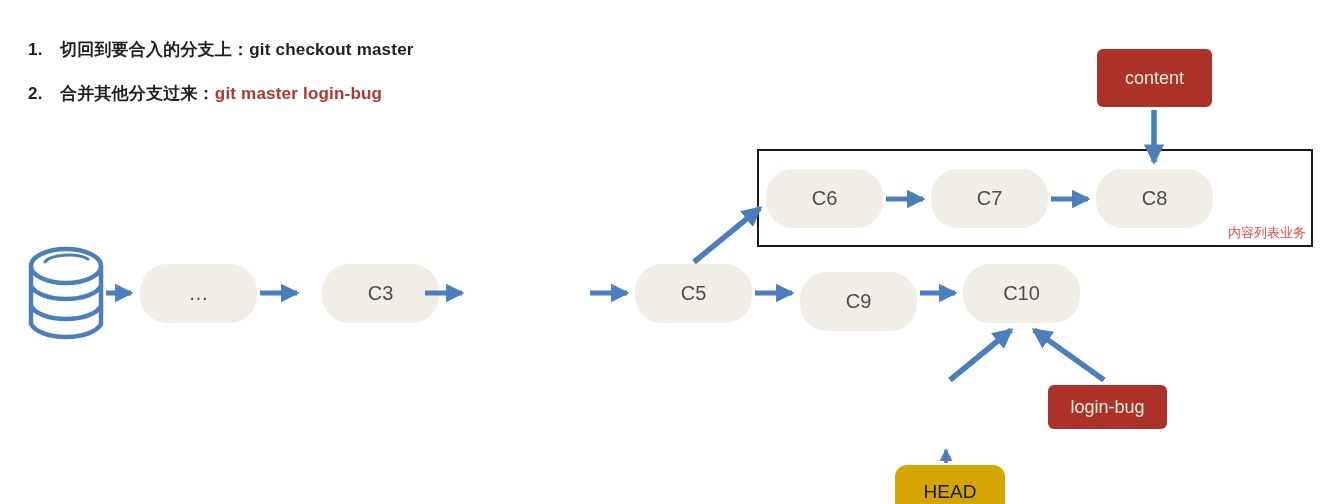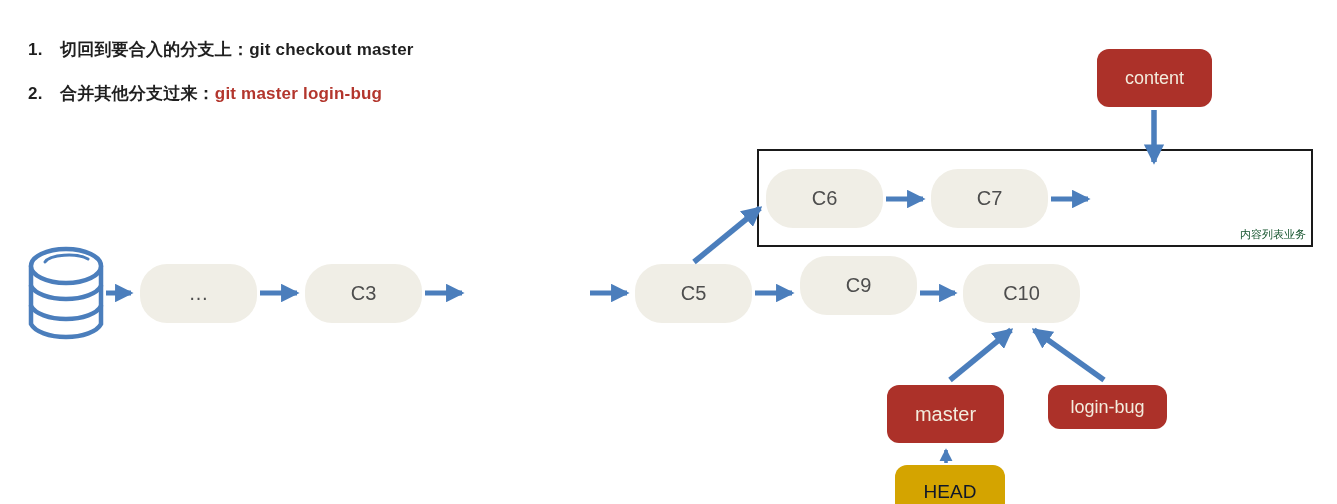--- a/index.html
+++ b/index.html
@@ -27,59 +27,59 @@
     display:flex;align-items:center;justify-content:center;
     font-size:20px;color:#4d4d4d;
   }
   
   .branch-box{
     position:absolute;left:757px;top:133px;width:556px;height:98px;
     border:2px solid #1a1a1a;background:transparent;box-sizing:border-box;
   }
   .branch-box-label{
     position:absolute;right:5px;bottom:3px;
-    font-size:11px;color:#14532d;font-weight:500;white-space:nowrap;
+    font-size:13px;color:#ef4444;font-weight:500;white-space:nowrap;
   }
   
   .tag{
     position:absolute;border-radius:12px;
     display:flex;align-items:center;justify-content:center;
     color:#f3ecdd;white-space:nowrap;
   }
-  .tag-red{background:#ac3129;}
+  .tag-red{background:#ac3129;border-radius:6px;}
   .tag-yellow{background:#d4a400;color:#0f172a;}
   .overlay{position:absolute;left:0;top:0;pointer-events:none;}
 </style>
 </head>
 <body>
 
 <div class="canvas">
 
   <div class="instr" style="top:22px">
     <span class="num">1.</span><span>切回到要合入的分支上：</span><span class="cmd">git checkout master</span>
   </div>
   <div class="instr" style="top:66px">
     <span class="num">2.</span><span>合并其他分支过来：</span><span class="cmd cmd-red">git master login-bug</span>
   </div>
 
   <div class="branch-box">
     <div class="branch-box-label">内容列表业务</div>
   </div>
 
   <div class="node" style="left:140px;top:248px">…</div>
-  <div class="node" style="left:305px;top:248px">C3</div>
+  <div class="node" style="left:322px;top:248px">C3</div>
   <div class="node" style="left:635px;top:248px">C5</div>
-  <div class="node" style="left:800px;top:240px">C9</div>
+  <div class="node" style="left:800px;top:256px">C9</div>
   <div class="node" style="left:963px;top:248px">C10</div>
 
   <div class="node" style="left:766px;top:153px">C6</div>
   <div class="node" style="left:931px;top:153px">C7</div>
+  <div class="node" style="left:1096px;top:153px">C8</div>
 
   <div class="tag tag-red" style="left:1097px;top:33px;width:115px;height:58px;font-size:18px">content</div>
-  <div class="tag tag-red" style="left:887px;top:369px;width:117px;height:58px;font-size:20px">master</div>
   <div class="tag tag-red" style="left:1048px;top:369px;width:119px;height:44px;font-size:18px">login-bug</div>
   <div class="tag tag-yellow" style="left:895px;top:449px;width:110px;height:54px;font-size:19px">HEAD</div>
 
   <svg class="overlay" width="1337" height="504" viewBox="0 0 1337 504">
     <defs>
       <marker id="ah" viewBox="0 0 10 10" refX="8.6" refY="5" markerWidth="3.7" markerHeight="3.7" orient="auto-start-reverse" markerUnits="strokeWidth">
         <path d="M0,0 L10,5 L0,10 Z" fill="#4b7ebc"></path>
       </marker>
     </defs>
 

